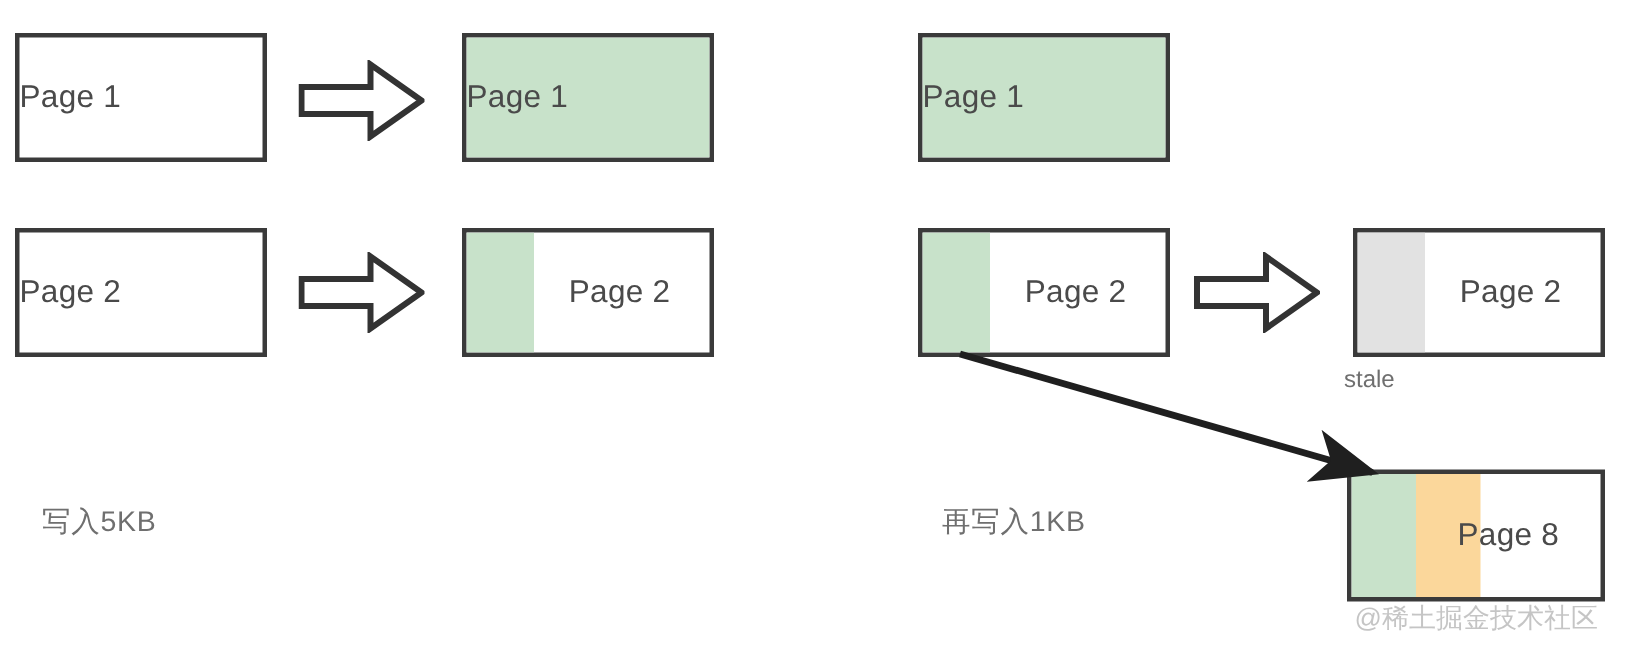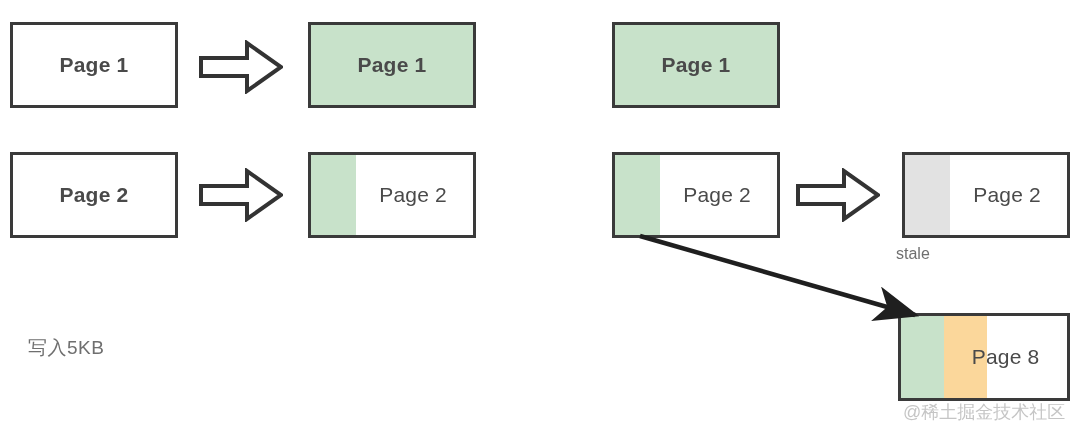--- a/index.html
+++ b/index.html
@@ -33,21 +33,21 @@
     left: 0;
   }
   .page-label {
     position: relative;
     z-index: 3;
     font-size: 21px;
     color: #4a4a4a;
     letter-spacing: 0.2px;
     white-space: nowrap;
   }
-  .label-center { width: 100%; text-align: center; font-weight: bold; }
+  .label-center { width: 100%; text-align: left; }
   .label-right  { width: 100%; text-align: center; padding-left: 26%; box-sizing: border-box; }
 
   
   .block-arrow {
     position: absolute;
   }
   .block-arrow svg { display: block; }
 
   
   .diag-arrow {
@@ -143,16 +143,17 @@
 
   <svg class="diag-arrow" viewBox="0 0 1088 432">
     <defs>
       <marker id="diag-head" markerWidth="10" markerHeight="8" refX="9" refY="4" orient="auto" markerUnits="strokeWidth">
         <path d="M0,0 L10,4 L0,8 L2.6,4 Z" fill="#1f1f1f"></path>
       </marker>
     </defs>
     <line x1="640" y1="236" x2="915" y2="315" stroke="#1f1f1f" stroke-width="4.5" marker-end="url(#diag-head)"></line>
   </svg>
 
+  <div class="caption caption-cn" style="left:628px; top:335px;">再写入1KB</div>
 
   <div class="watermark" style="left:903px; top:400px;">@稀土掘金技术社区</div>
 
 </div>
 
 </body></html>

